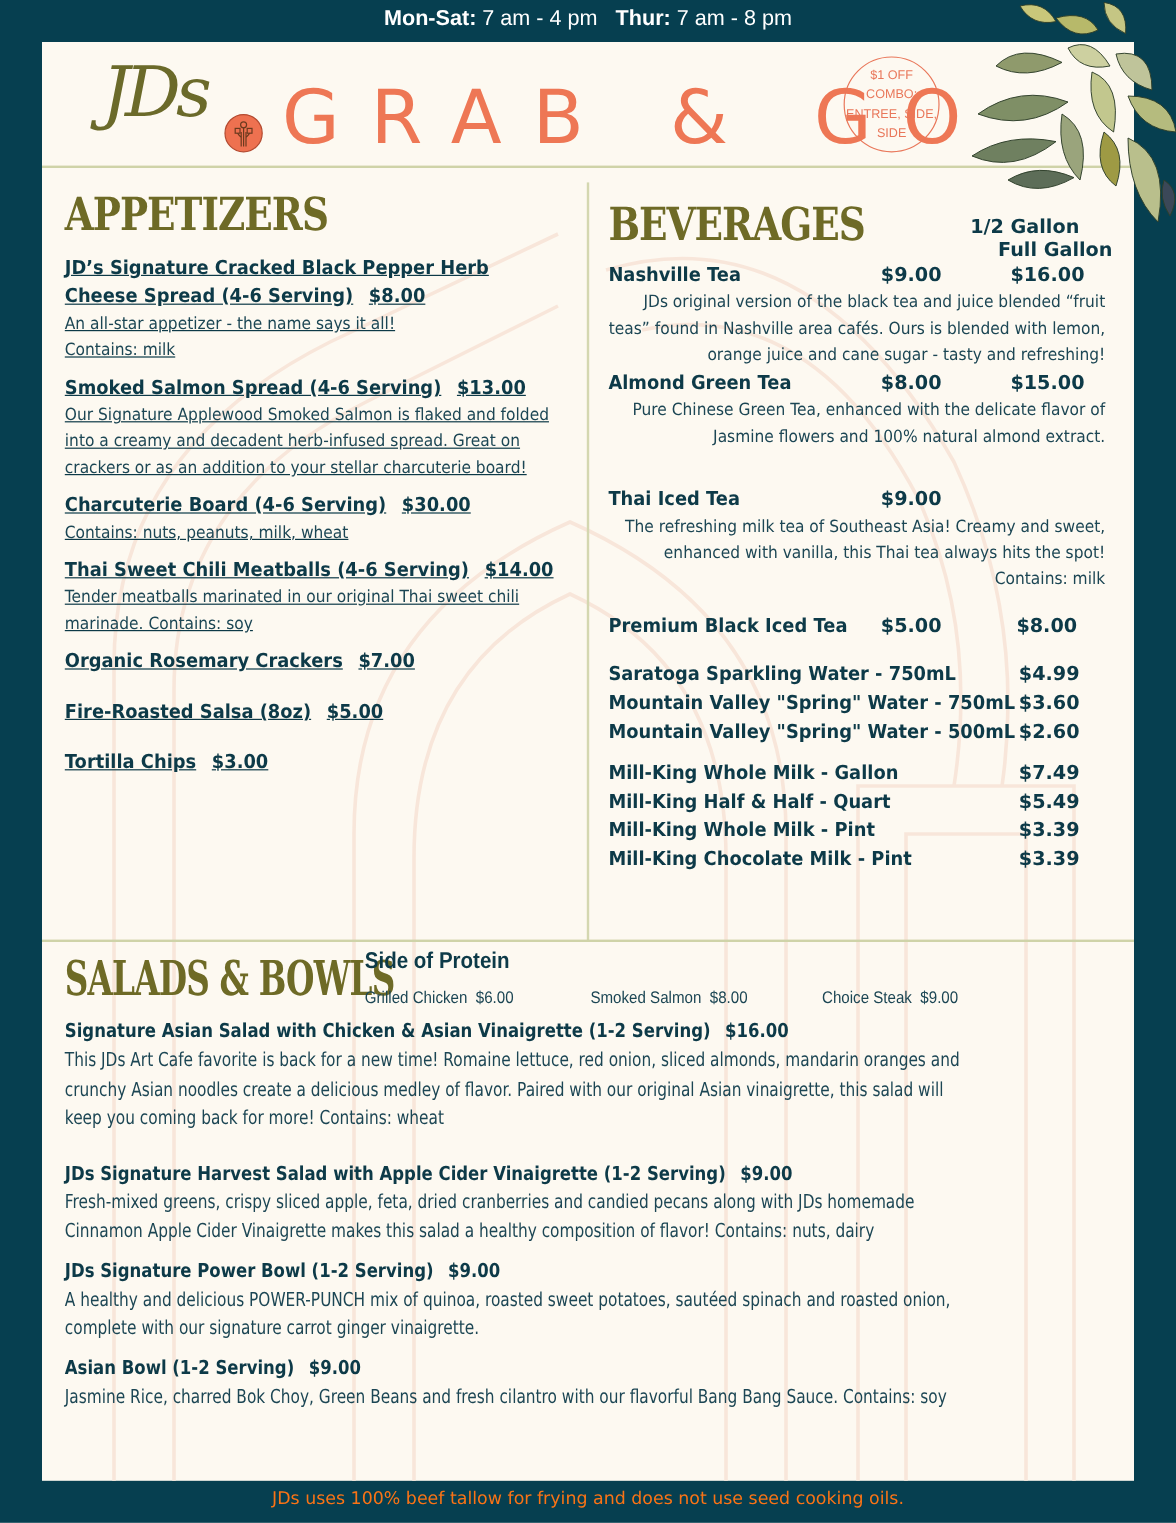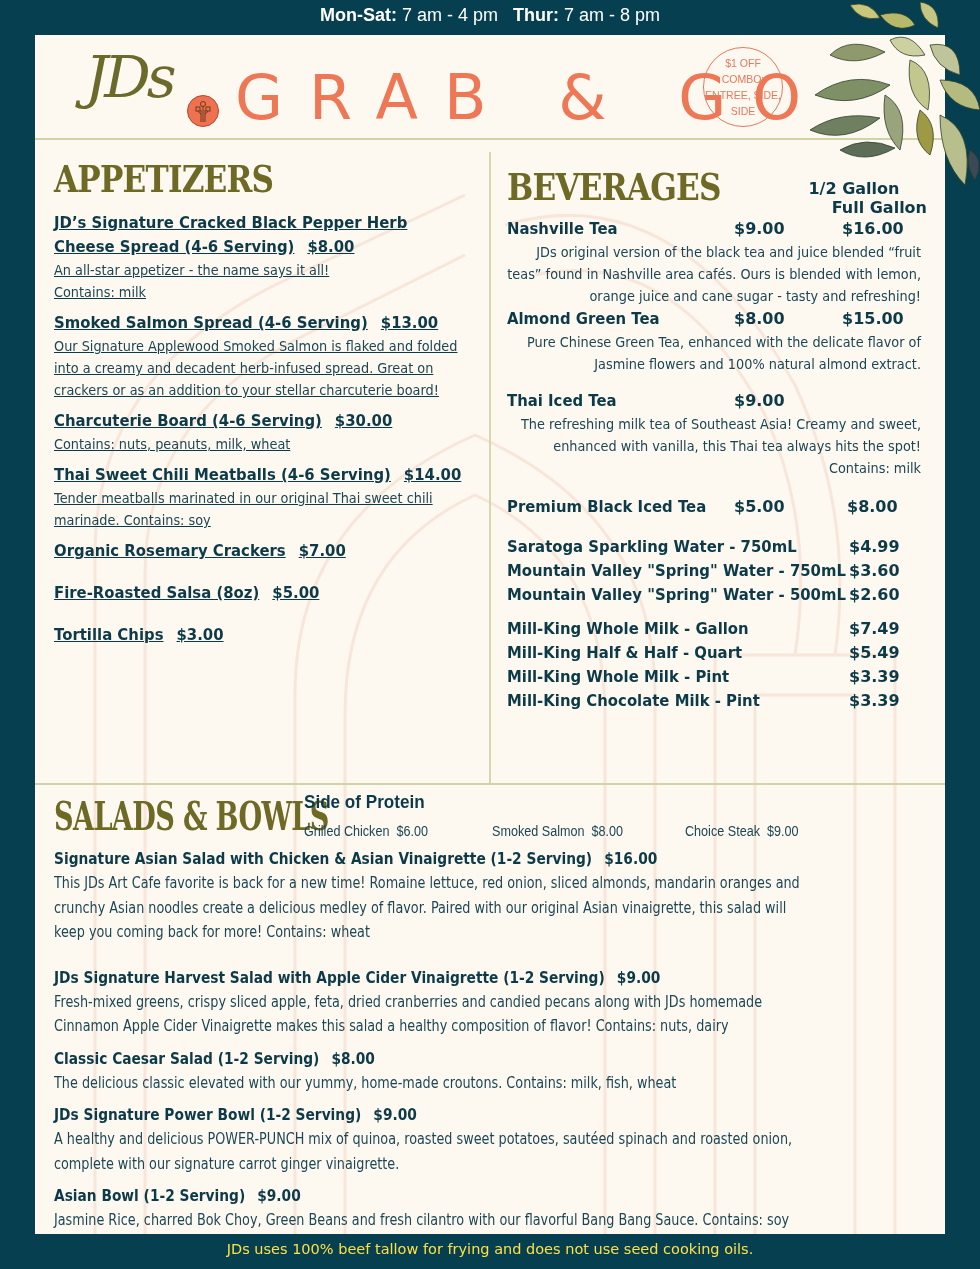--- a/index.html
+++ b/index.html
@@ -84,21 +84,21 @@
   .bev-row .n { position: absolute; left: 0; white-space: nowrap; transform: scaleX(0.93); transform-origin: left; }
   .bev-row .p1 { position: absolute; left: 227px; }
   .bev-row .p2 { position: absolute; left: 335px; }
   .bev-row .p3 { position: absolute; left: 342px; }
   .bev-desc { font-size: 14px; color: #1c4654; line-height: 22px; font-family: "DejaVu Sans", sans-serif; transform: scaleX(0.92); transform-origin: left; width: 450px; }
   .salads { position: absolute; left: 19px; top: 752px; width: 880px; }
   .salad-item-name { font-size: 16px; font-weight: bold; line-height: 24px; color: #0d3a48; white-space: nowrap; transform: scaleX(0.86); transform-origin: left; font-family: "DejaVu Sans", sans-serif; }
   .salad-desc { font-size: 16px; color: #1c4654; line-height: 24.5px; transform: scaleX(0.80); transform-origin: left; width: 1070px; font-family: "DejaVu Sans", sans-serif; }
   .footer {
     position: absolute; top: 1241px; left: 0; width: 980px; text-align: center;
-    color: #fde047; font-size: 14.5px; font-family: "DejaVu Sans", sans-serif;
+    color: #f97316; font-size: 14.5px; font-family: "DejaVu Sans", sans-serif;
   }
 </style>
 </head>
 <body>
 
 <div class="hours">
   <b>Mon-Sat:</b><span> 7 am - 4 pm</span>&nbsp;&nbsp;&nbsp;<b>Thur:</b><span> 7 am - 8 pm</span>
 </div>
 
 <div class="page">
@@ -196,21 +196,21 @@
 
     <div style="">
       <div class="bev-row">
         <span class="n">Nashville Tea</span>
         <span class="p1">$9.00</span>
         <span class="p2">$16.00</span>
       </div>
       <div class="bev-desc">JDs original version of the black tea and juice blended “fruit teas” found in Nashville area cafés. Ours is blended with lemon, orange juice and cane sugar - tasty and refreshing!</div>
     </div>
 
-    <div style="margin-bottom:14px">
+    <div style="margin-bottom:29px">
       <div class="bev-row">
         <span class="n">Almond Green Tea</span>
         <span class="p1">$8.00</span>
         <span class="p2">$15.00</span>
       </div>
       <div class="bev-desc">Pure Chinese Green Tea, enhanced with the delicate flavor of Jasmine flowers and 100% natural almond extract.</div>
     </div>
 
     <div style="margin-bottom:16px">
       <div class="bev-row">
@@ -279,24 +279,20 @@
       <div class="salad-desc">crunchy Asian noodles create a delicious medley of flavor. Paired with our original Asian vinaigrette, this salad will</div>
       <div class="salad-desc">keep you coming back for more! Contains: wheat</div>
     </div>
 
     <div style="margin-bottom:8px">
       <div class="salad-item-name"><span>JDs Signature Harvest Salad with Apple Cider Vinaigrette (1-2 Serving)</span><span class="item-price">$9.00</span></div>
       <div class="salad-desc">Fresh-mixed greens, crispy sliced apple, feta, dried cranberries and candied pecans along with JDs homemade</div>
       <div class="salad-desc">Cinnamon Apple Cider Vinaigrette makes this salad a healthy composition of flavor! Contains: nuts, dairy</div>
     </div>
 
-    <div style="margin-bottom:8px">
-      <div class="salad-item-name"><span>Classic Caesar Salad (1-2 Serving)</span><span class="item-price">$8.00</span></div>
-      <div class="salad-desc">The delicious classic elevated with our yummy, home-made croutons. Contains: milk, fish, wheat</div>
-    </div>
 
     <div style="margin-bottom:8px">
       <div class="salad-item-name"><span>JDs Signature Power Bowl (1-2 Serving)</span><span class="item-price">$9.00</span></div>
       <div class="salad-desc">A healthy and delicious POWER-PUNCH mix of quinoa, roasted sweet potatoes, sautéed spinach and roasted onion,</div>
       <div class="salad-desc">complete with our signature carrot ginger vinaigrette.</div>
     </div>
 
     <div>
       <div class="salad-item-name"><span>Asian Bowl (1-2 Serving)</span><span class="item-price">$9.00</span></div>
       <div class="salad-desc">Jasmine Rice, charred Bok Choy, Green Beans and fresh cilantro with our flavorful Bang Bang Sauce. Contains: soy</div>

